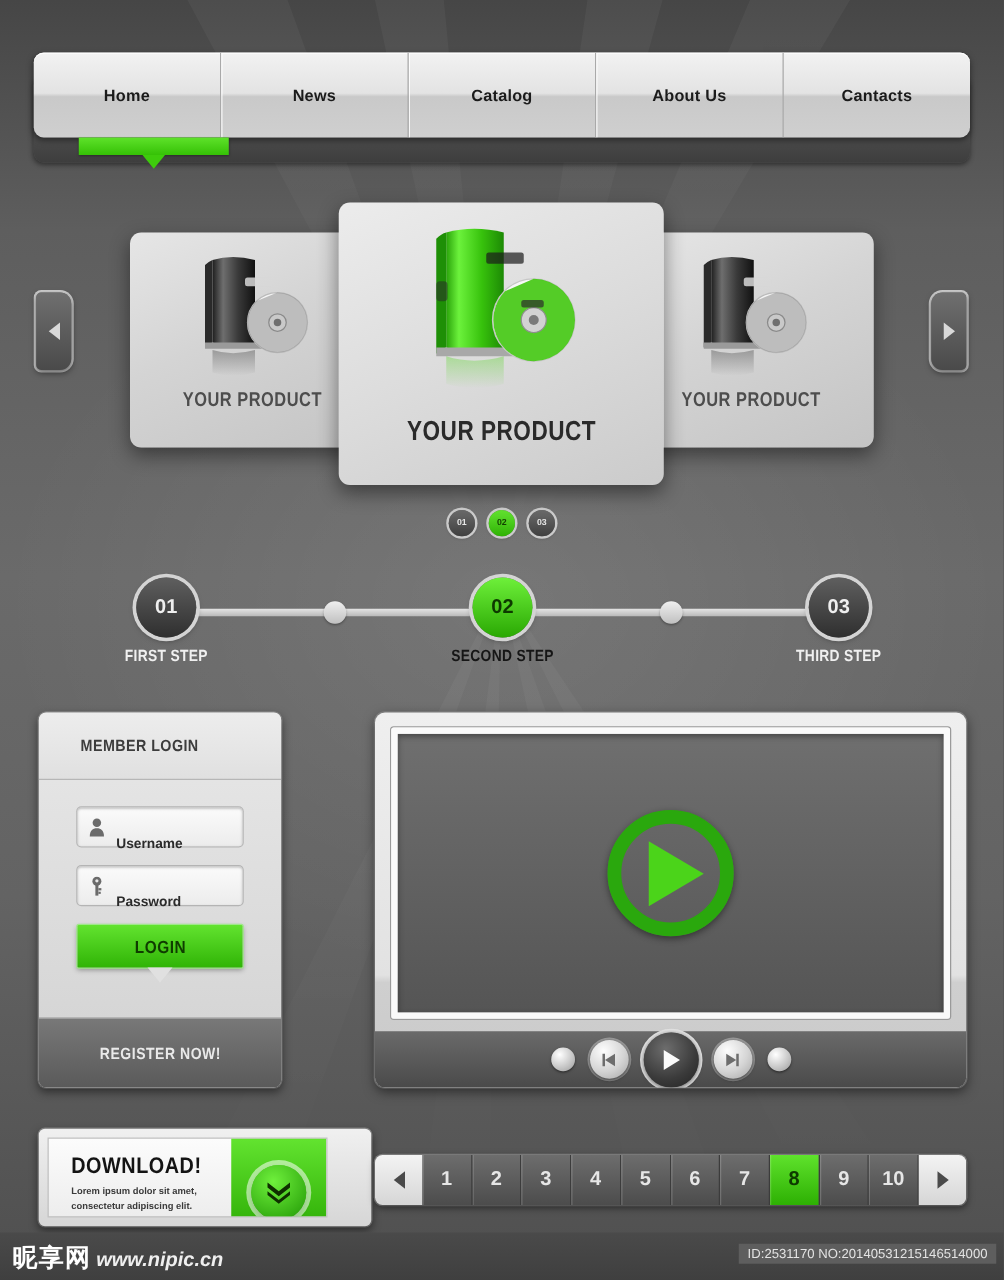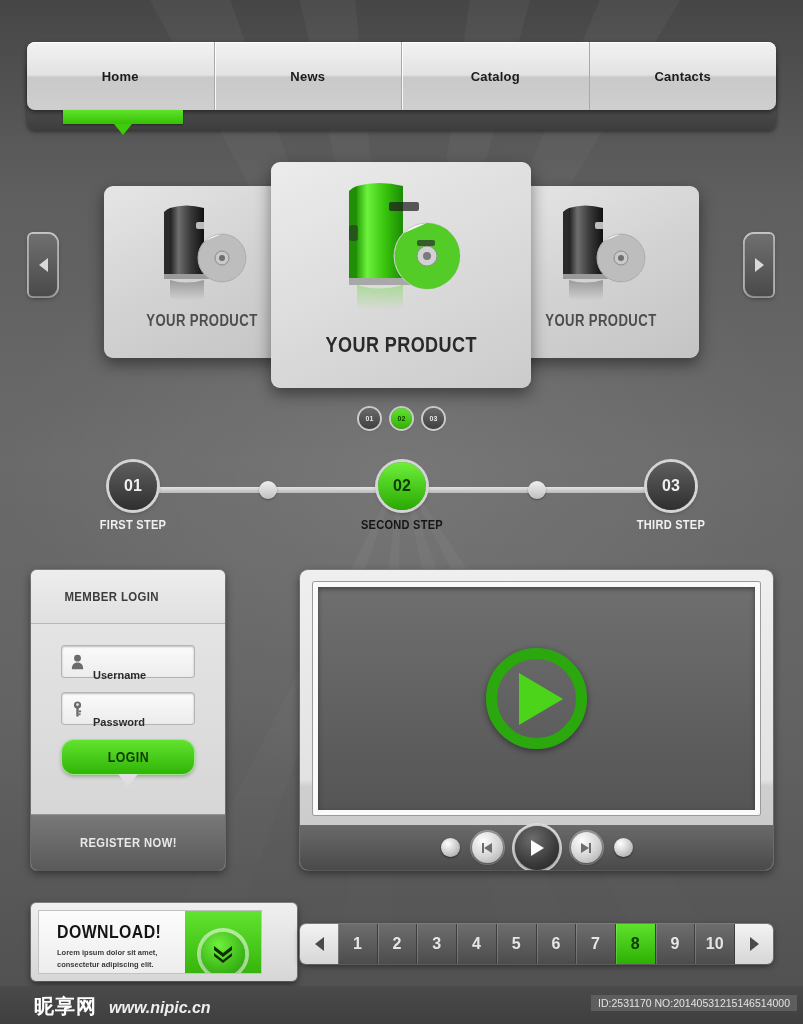--- a/index.html
+++ b/index.html
@@ -133,21 +133,21 @@
     background:linear-gradient(#ededed,#e0e0e0);
     font-size:13px;font-weight:bold;color:#3c3c3c; transform:none;}
   .loginhead span{ transform:scaleX(.88); display:inline-block; letter-spacing:.4px;}
   .loginbody{ padding:22px 31px 0 31px; height:190px;}
   .field{ height:31px; margin-bottom:16px; border-radius:3px;
     background:linear-gradient(#fbfbfb,#ececec);
     box-shadow:0 0 0 1px #b4b4b4, 0 1px 2px rgba(0,0,0,.25) inset;
     display:flex; align-items:center; padding-left:9px; cursor:text;}
   .ficon{ width:13px;height:16px; margin-right:9px; }
   .fval{ font-size:11px; color:#2b2b2b; font-weight:bold;margin-top:26px; }
-  .loginbtn{ position:relative; height:34px; border-radius:12px; cursor:pointer;
+  .loginbtn{ position:relative; height:34px; border-radius:1px; cursor:pointer;
     background:linear-gradient(#62e32f,#30b406);
     box-shadow:0 0 0 1px #9fe88a, 0 2px 4px rgba(0,0,0,.35);
     display:flex;align-items:center;justify-content:center;
     font-size:14px;font-weight:bold;color:#0f3c00;}
   .loginbtn span{ transform:scaleX(.88); display:inline-block; letter-spacing:.5px;}
   .loginbtn:after{ content:""; position:absolute;left:50%;top:34px;margin-left:-10px;
     border-left:10px solid transparent;border-right:10px solid transparent;
     border-top:12px solid #e0e0e0;}
   .loginfoot{ position:absolute;bottom:0;left:0;width:100%;height:56px;
     display:flex;align-items:center;justify-content:center; cursor:pointer;
@@ -216,21 +216,21 @@
   .pnum{ flex:1; display:flex;align-items:center;justify-content:center; cursor:pointer;
     font-size:16px;font-weight:bold;color:#e6e6e6;
     border-right:1px solid #3c3c3c;
     box-shadow:1px 0 0 rgba(255,255,255,.18) inset;
     background:linear-gradient(#6d6d6d,#4c4c4c);}
   .pnum.on{ background:linear-gradient(#5fe22c,#2db003); color:#0d3b00; }
 
   
   .footer{ position:absolute; left:0; top:986px; width:803px; height:38px;
     background:linear-gradient(#4a4a4a,#3f3f3f);}
-  .fbrand{ position:absolute; left:10px; top:7px; display:flex; align-items:baseline; gap:12px;margin-left:24px;}
+  .fbrand{ position:absolute; left:10px; top:7px; display:flex; align-items:baseline; gap:4px;}
   .fcn{ font-size:20px;font-weight:bold;color:#fff; font-family:"DejaVu Sans",sans-serif; letter-spacing:1px;}
   .furl{ font-size:16px;font-style:italic;font-weight:bold;color:#efefef;text-align:right;}
   .fid{ position:absolute; right:6px; top:9px; padding:2px 7px;
     background:#5e5e5e; color:#e3e3e3; font-size:10.5px;text-align:center;}
 </style>
 </head>
 <body>
 
 <div id="bg"></div>
 <svg id="rays" viewBox="0 0 803 1024" preserveAspectRatio="none">
@@ -256,20 +256,23 @@
     <div class="navshadow"></div>
     <div class="navbar">
       <div class="navitem">
           <span>Home</span>
         </div>
       <div class="navitem">
           <span>News</span>
         </div>
       <div class="navitem">
           <span>Catalog</span>
+        </div>
+      <div class="navitem">
+          <span>About Us</span>
         </div>
       <div class="navitem">
           <span>Cantacts</span>
         </div>
     </div>
     <div class="navmark"></div>
   </div>
 
   <div class="carousel">
 

